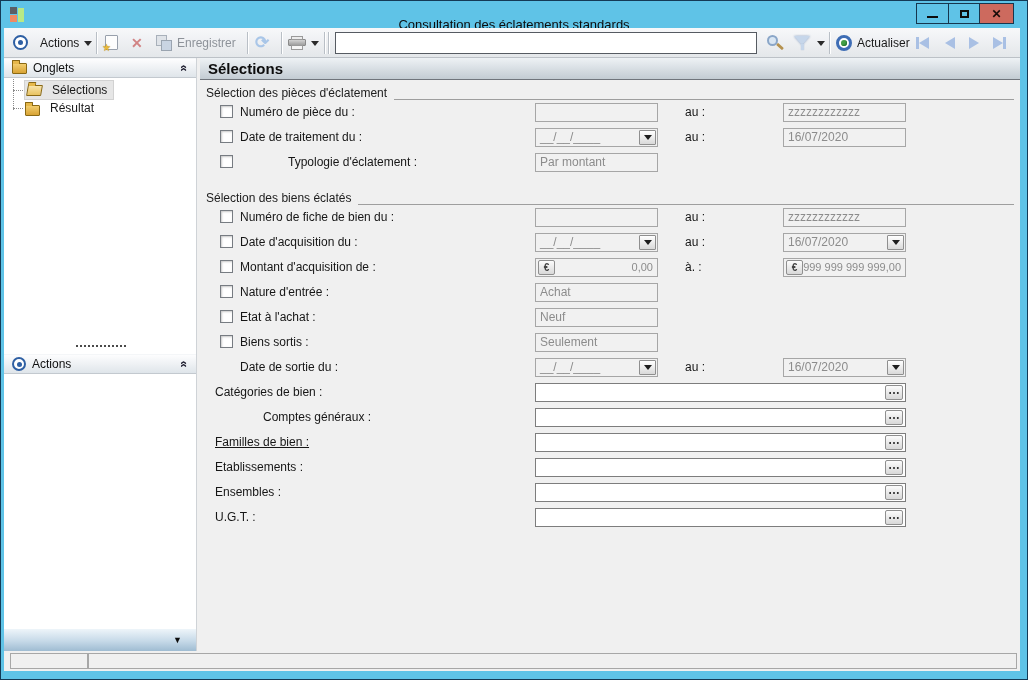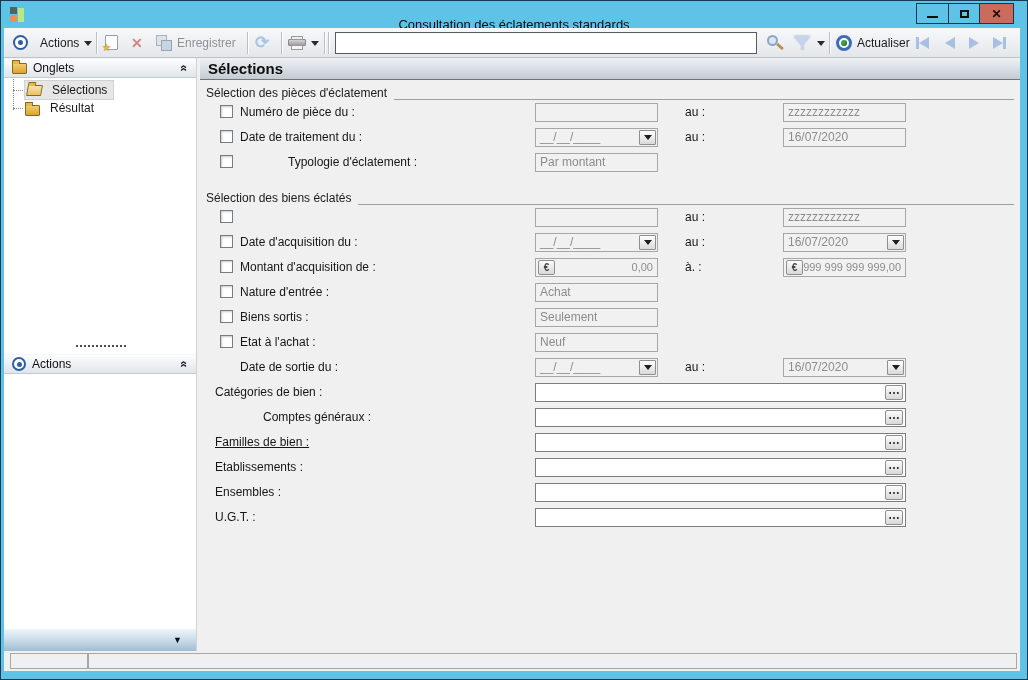--- a/index.html
+++ b/index.html
@@ -318,20 +318,21 @@
             <div class="fld" style="left: 335px; width: 123px;">
               <span class="txt">Par montant</span>
             </div>
           </div>
           <div class="group-label second">
             <span>Sélection des biens éclatés</span>
             <div class="gline"></div>
           </div>
           <div class="form-row">
             <span class="cb"></span>
+            <span class="row-label" style="left: 40px;">Numéro de fiche de bien du :</span>
             <div class="fld" style="left: 335px; width: 123px;">
               <span class="txt"></span>
             </div>
             <span class="between-label">au :</span>
             <div class="fld" style="left: 583px; width: 123px;">
               <span class="txt">zzzzzzzzzzzz</span>
             </div>
           </div>
           <div class="form-row">
             <span class="cb"></span>
@@ -365,30 +366,30 @@
           </div>
           <div class="form-row">
             <span class="cb"></span>
             <span class="row-label" style="left: 40px;">Nature d'entrée :</span>
             <div class="fld" style="left: 335px; width: 123px;">
               <span class="txt">Achat</span>
             </div>
           </div>
           <div class="form-row">
             <span class="cb"></span>
+            <span class="row-label" style="left: 40px;">Etat à l'achat :</span>
+            <div class="fld" style="left: 335px; width: 123px;">
+              <span class="txt">Neuf</span>
+            </div>
+          </div>
+          <div class="form-row">
+            <span class="cb"></span>
             <span class="row-label" style="left: 40px;">Biens sortis :</span>
             <div class="fld" style="left: 335px; width: 123px;">
               <span class="txt">Seulement</span>
-            </div>
-          </div>
-          <div class="form-row">
-            <span class="cb"></span>
-            <span class="row-label" style="left: 40px;">Etat à l'achat :</span>
-            <div class="fld" style="left: 335px; width: 123px;">
-              <span class="txt">Neuf</span>
             </div>
           </div>
           <div class="form-row">
             <span class="row-label" style="left: 40px;">Date de sortie du :</span>
             <div class="fld" style="left: 335px; width: 123px;">
               <span class="txt">__/__/____</span>
               <span class="combo-btn">
                 <span class="tri"></span>
               </span>
             </div>

